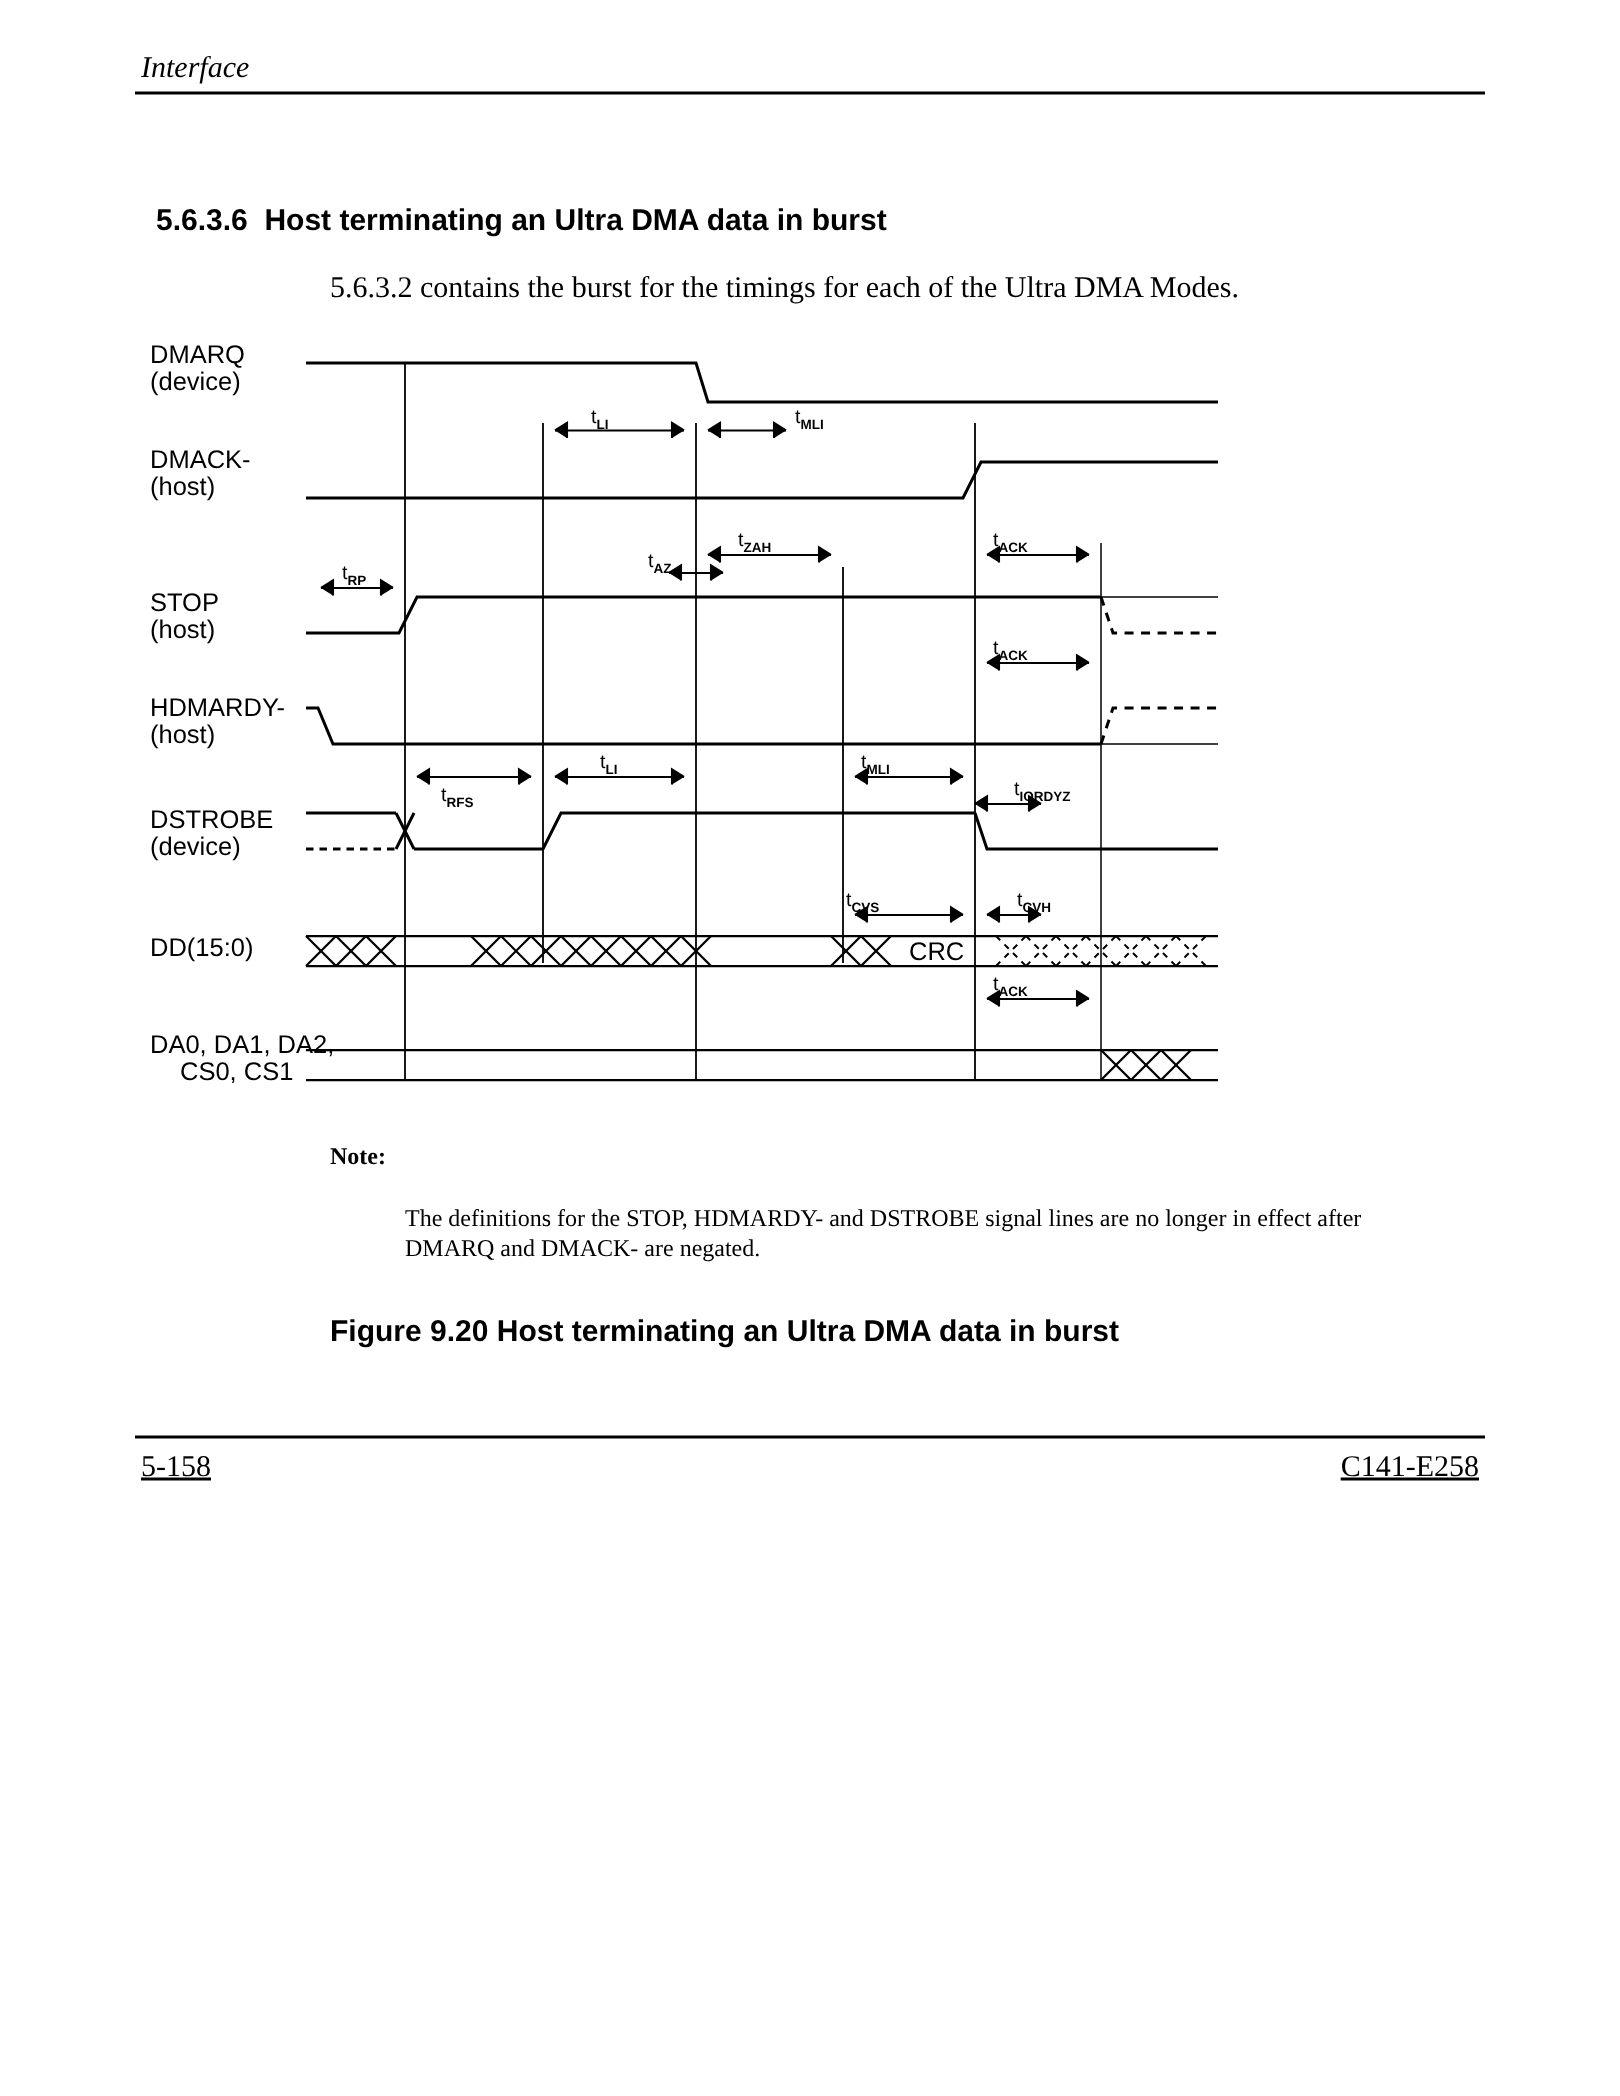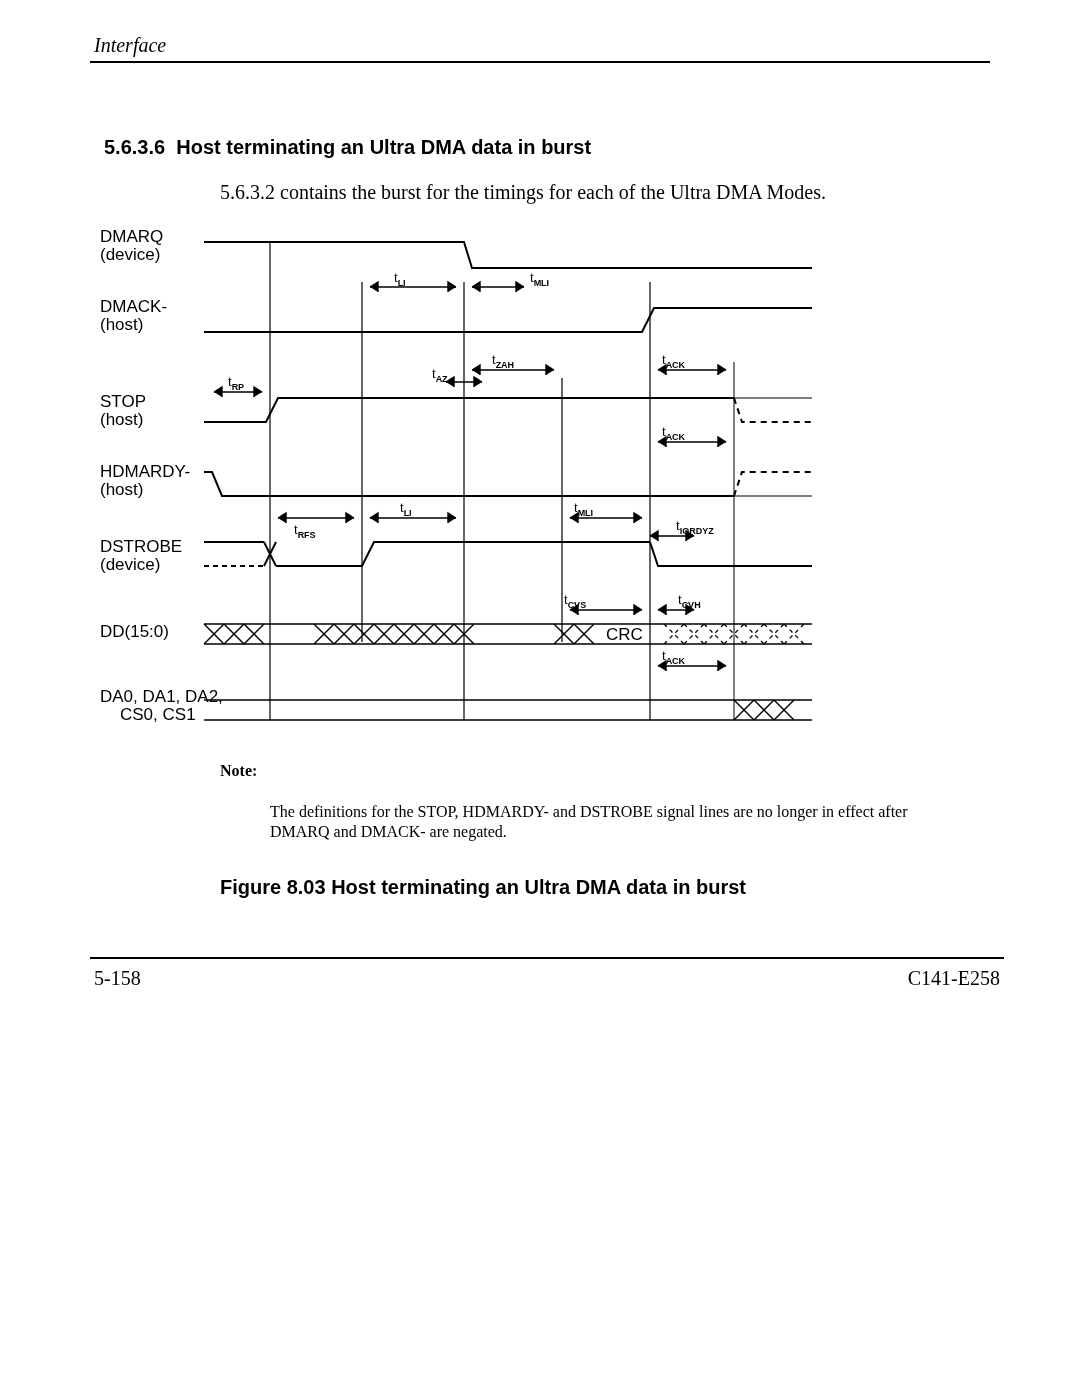--- a/index.html
+++ b/index.html
@@ -53,22 +53,23 @@
   }
   .figure-caption {
     font-family: Arial, Helvetica, sans-serif;
     font-weight: bold;
     font-size: 20px;
     margin: 34px 0 0 130px;
   }
   .footer {
     position: absolute;
     left: 90px;
-    right: 76px;
+    right: 90px;
     bottom: 40px;
+    text-decoration: underline;
   }
   .footer .bottom-rule {
     margin-bottom: 8px;
   }
   .footer-row {
     display: flex;
     justify-content: space-between;
     font-size: 20px;
     padding: 0 4px;
   }
@@ -290,21 +291,21 @@
       </g>
       <text class="t-label" x="568" y="438">t<tspan class="t-sub" dy="4">ACK</tspan></text>
 
       <line x1="640" y1="140" x2="640" y2="498" stroke="#000" stroke-width="1"></line>
     </svg>
   </div>
 
   <div class="note-label">Note:</div>
   <div class="note-body">The definitions for the STOP, HDMARDY- and DSTROBE signal lines are no longer in effect after DMARQ and DMACK- are negated.</div>
 
-  <div class="figure-caption">Figure 8.03  Host terminating an Ultra DMA data in burst</div>
+  <div class="figure-caption">Figure 9.20  Host terminating an Ultra DMA data in burst</div>
 
   <div class="footer">
     <hr class="bottom-rule">
     <div class="footer-row">
       <span>5-158</span>
       <span>C141-E258</span>
     </div>
   </div>
 
 </div>

